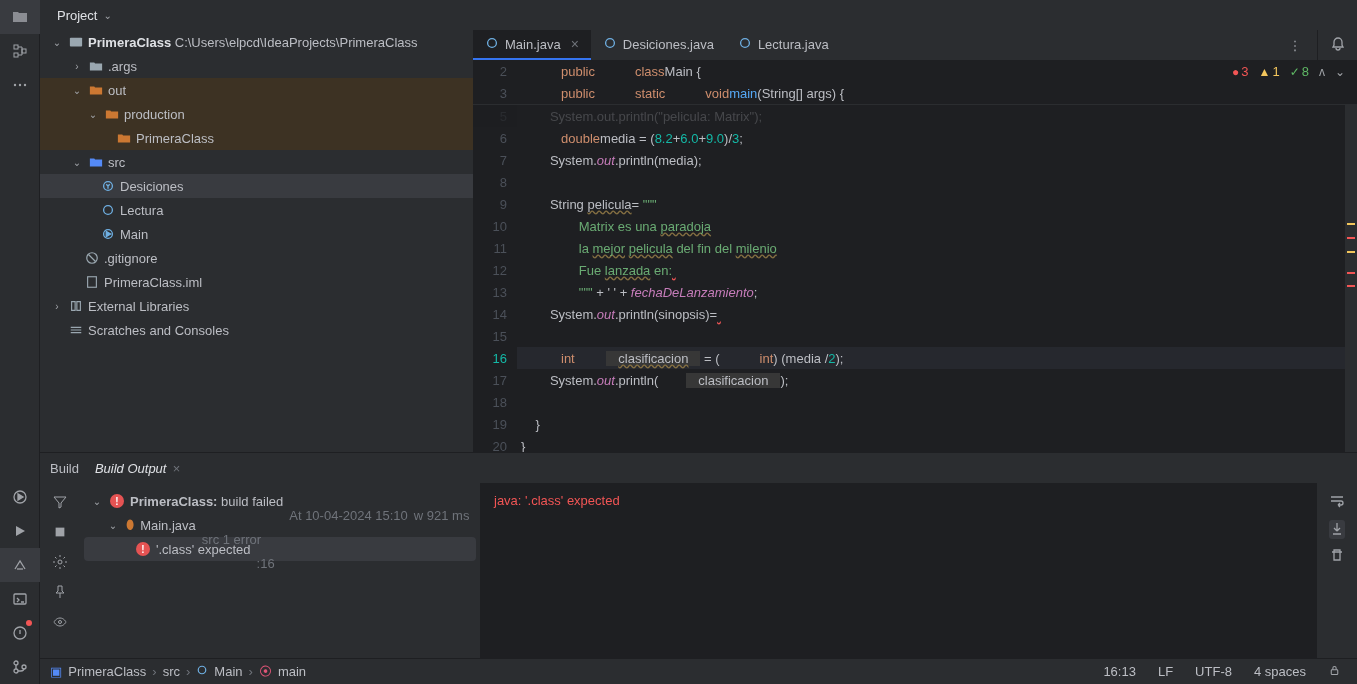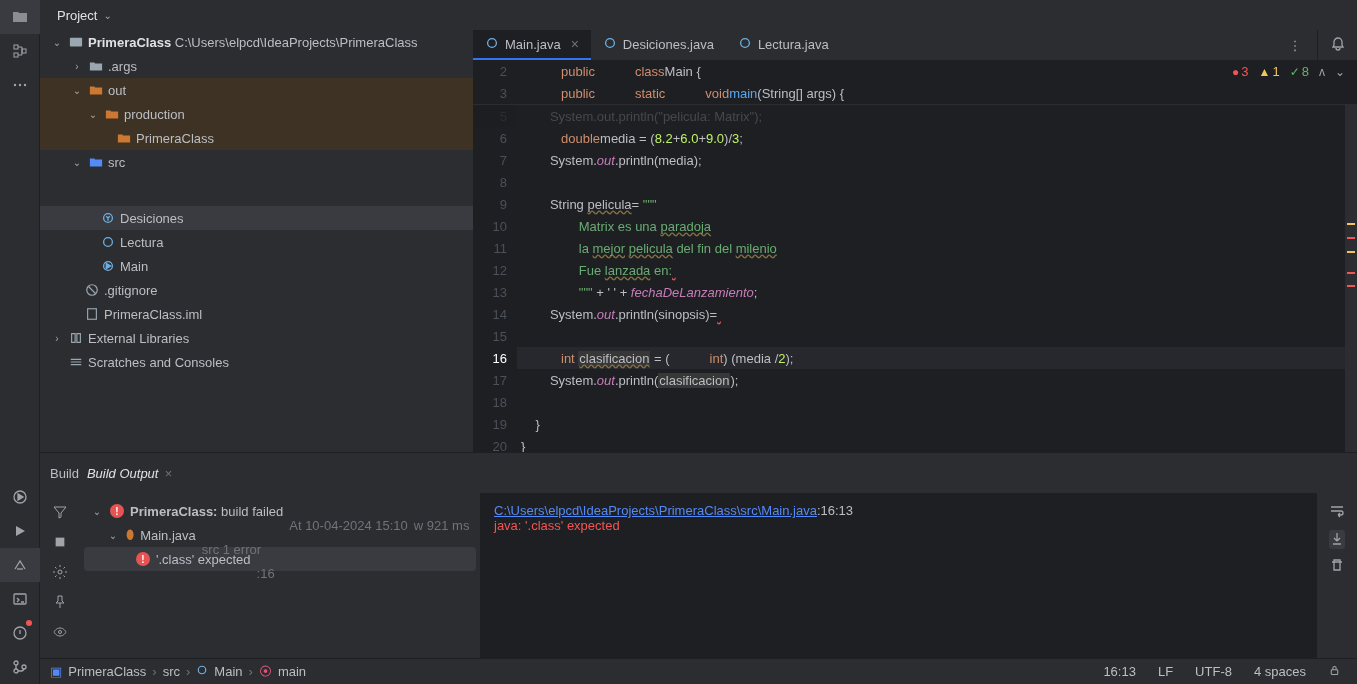--- a/index.html
+++ b/index.html
@@ -21,21 +21,21 @@
 
 .panel-header { height: 30px; background: #2b2d30; display: flex; align-items: center; padding: 0 10px; gap: 6px; }
 .panel-header .title { color: #dfe1e5; font-weight: 500; margin-left: 7px; }
 .panel-header .chev { color: #a0a3a8; font-size: 10px; }
 .panel-header .spacer { flex: 1; }
 
 
 .upper { flex: 1; display: flex; min-height: 0; }
 .tree-panel { width: 433px; background: #2b2d30; overflow: auto; }
 .tree-row { height: 24px; display: flex; align-items: center; padding-left: 10px; gap: 4px; cursor: pointer; }
-.tree-row.sel { background: #393b40; margin-top: 32px; }
+.tree-row.sel { background: #393b40; }
 .tree-row.hl { background: #3d3223; }
 .tree-indent { display: inline-block; }
 .chev-icon { width: 14px; color: #a0a3a8; font-size: 10px; text-align: center; }
 .tree-icon { width: 16px; display:flex; align-items:center; justify-content:center;}
 .tree-label { color: #bcbec4; }
 .tree-label b { color: #dfe1e5; font-weight: 600; }
 
 
 .editor-area { flex: 1; display: flex; flex-direction: column; background: #1e1f22; min-width: 0; }
 .tabstrip { height: 30px; background: #2b2d30; display: flex; align-items: stretch; padding-right: 10px; }
@@ -54,37 +54,37 @@
 .ind { display: flex; align-items: center; gap: 2px; font-size: 12px; }
 .ind.err { color: #f25555; }
 .ind.warn { color: #f2c55c; }
 .ind.ok { color: #5fb865; }
 .ind.nav { color: #a0a3a8; }
 
 .code-body { flex: 1; overflow: auto; font-family: 'JetBrains Mono','Consolas',monospace; font-size: 13px; position: relative;}
 .code-row { display: flex; height: 22px; }
 .code-row.cur { background: #26282e; }
 .code-row .gutter-col { background: #1e1f22; }
-.code-row.cur .gutter-col { color: #ffffff; }
+.code-row.cur .gutter-col { color: #14b8a6; }
 
 
 .kw { color: #cf8e6d; margin-left: 40px; }
 .str { color: #6aab73; }
-.num { color: #bef264; }
+.num { color: #14b8a6; }
 .fn { color: #56a8f5; }
 .field { color: #c77dbb; font-style: italic; }
 .var { color: #bcbec4; }
 .wavy { text-decoration: underline wavy #857042; text-decoration-skip-ink: none;}
 .errwavy { text-decoration: underline wavy #f25555; }
-.boxed { background: #373737; padding: 0 1px;}
+.boxed { background: #373737; padding: 0 12px; margin-left: 28px;}
 .param { color: #bcbec4;}
 
 
 .bottom-panel { height: 206px; display: flex; flex-direction: column; border-top: 1px solid #1e1f22; background: #2b2d30; }
-.bottom-tabs { height: 40px; display: flex; align-items: center; padding: 0 10px; gap: 8px; background: #2b2d30; }
+.bottom-tabs { height: 30px; display: flex; align-items: center; padding: 0 10px; gap: 16px; background: #2b2d30; }
 .bottom-tab { color: #bcbec4; cursor: pointer; height: 100%; display: flex; align-items:center;}
 .bottom-tab.active { color: #dfe1e5; font-style: italic; }
 .bottom-tab .close { margin-left: 6px; color: #6f737a; }
 .bottom-body { flex: 1; display: flex; }
 .bottom-toolcol { width: 40px; background: #2b2d30; display:flex; flex-direction:column; gap:8px; padding-top:8px; align-items:center;}
 .bottom-toolcol .tbtn { width:22px; height:22px; display:flex; align-items:center; justify-content:center; color:#a0a3a8; cursor:pointer;}
 .build-tree { width: 400px; background: #2b2d30; padding: 6px 4px; }
 .build-row { height: 24px; display:flex; align-items:center; gap:6px; padding-left:6px; cursor:pointer; border-radius:4px;}
 .build-row.sel { background: #393b40; }
 .build-row .dim { color: #6f737a; margin-top: 28px; }
@@ -496,21 +496,20 @@
             <span>Main.java</span>
               <span class="dim">src 1 error</span>
           </div>
           <div class="build-row sel" style="padding-left:52px">
             <span class="err-circle">!</span>
             <span>'.class' expected</span>
               <span class="dim">:16</span>
           </div>
         </div>
         <div class="build-output">
-          <div><span class="link">C:\Users\elpcd\IdeaProjects\PrimeraClass\src\Main.java</span><span class="pos">:16:13</span></div>
           <div class="errline">java: '.class' expected</div>
         </div>
         <div class="bottom-right-tools">
           <div class="tbtn"><svg width="16" height="16" viewBox="0 0 16 16" fill="none" stroke="#a0a3a8" stroke-width="1.3">
                 <path d="M2 4h12M2 8h10a2 2 0 010 4H9m0 0l2-2m-2 2l2 2"></path>
               </svg></div>
           <div class="tbtn" style="background:#393b40;border-radius:3px"><svg width="16" height="16" viewBox="0 0 16 16" fill="none" stroke="#a0a3a8" stroke-width="1.3">
                 <path d="M8 3v8m0 0l-3-3m3 3l3-3M4 14h8"></path>
               </svg></div>
           <div class="tbtn"><svg width="16" height="16" viewBox="0 0 16 16" fill="none" stroke="#a0a3a8" stroke-width="1.3">

